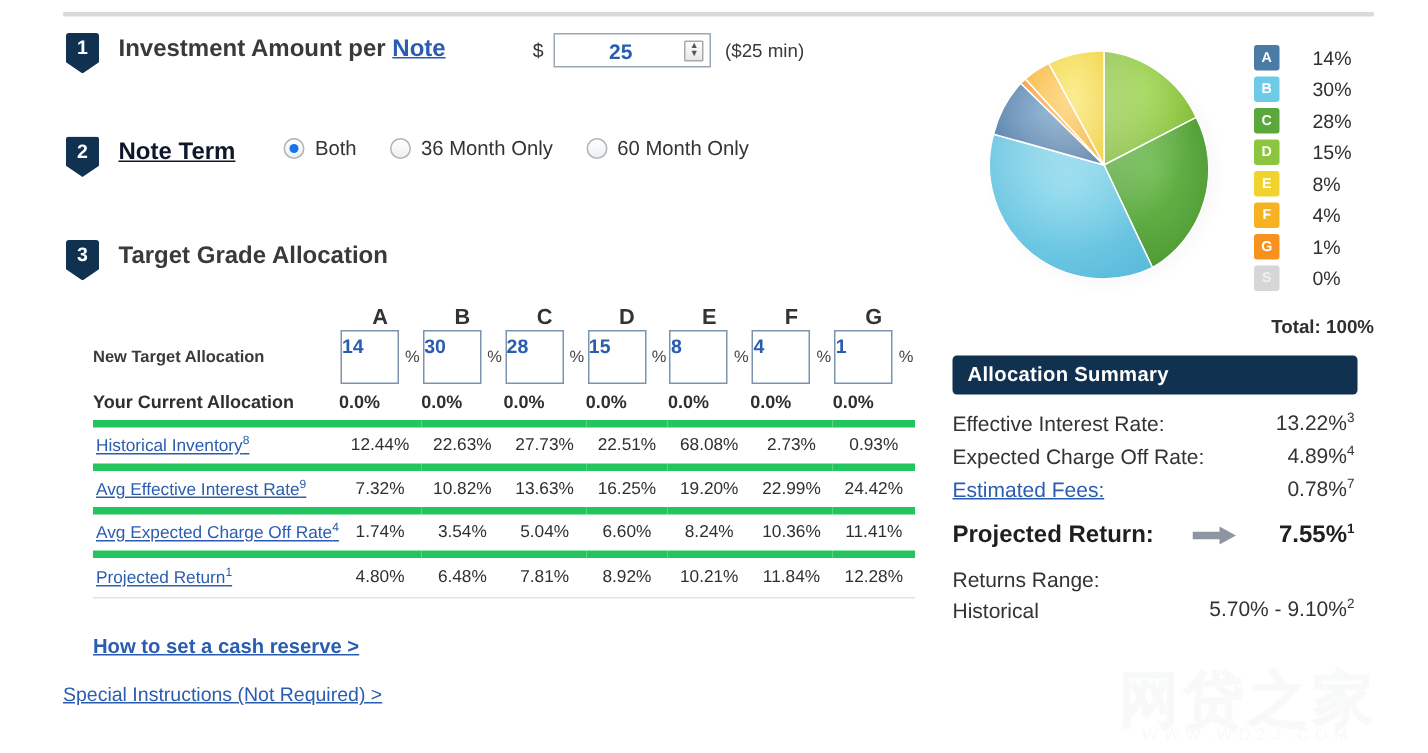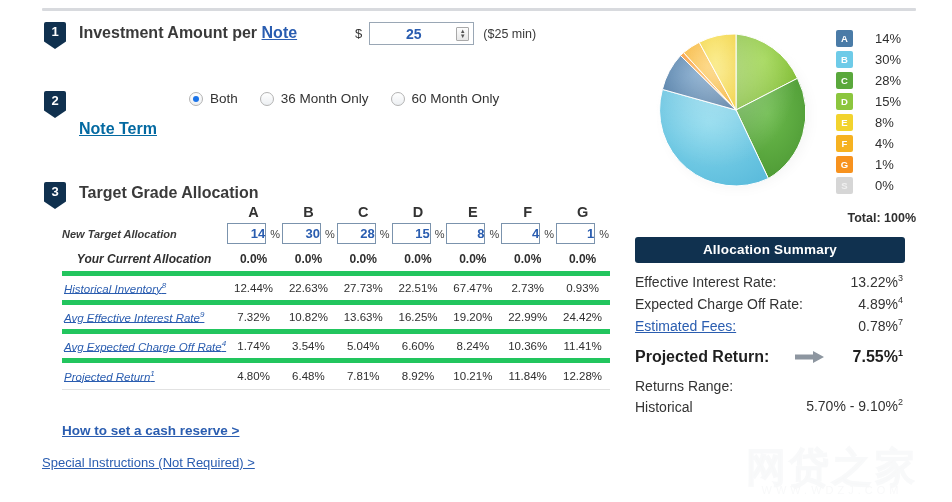--- a/index.html
+++ b/index.html
@@ -54,22 +54,22 @@
     margin-left: 13px;
     line-height: 22px;
     white-space: nowrap;
   }
   .step-title .lnk {
     color: #2a5db0;
     text-decoration: underline;
   }
   .link-title {
     font-size: 16px; font-weight: bold;
-    color: #0369a1; text-decoration: underline;
-    margin-left: 13px; line-height: 22px; margin-top: 27px;
+    color: #0f172a; text-decoration: underline;
+    margin-left: 13px; line-height: 22px;
   }
 
   
   .amt-wrap {
     display: flex; align-items: center;
     margin-left: 58px;
     line-height: 22px;
   }
   .dollar { font-size: 13px; color: #333; margin-right: 7px; }
   .amt-box {
@@ -122,42 +122,42 @@
     font-size: 11.5px;
   }
   .alloc-table td, .alloc-table th { padding: 0; }
   .grade-head th {
     font-size: 14.5px; font-weight: bold; color: #333;
     text-align: center; height: 22px; vertical-align: bottom;
   }
   .grade-head th.lbl { width: 158px; }
   .row-label {
     font-size: 11px; font-weight: bold; color: #3a3a3a;
-    text-align: left; white-space: nowrap; font-style: italic;
+    text-align: left; white-space: nowrap;
   }
   .row-label.linkish {
     font-weight: normal;
     color: #2a5db0;
     text-decoration: underline;
   }
   .row-label sup { font-size: 8px; }
 
   .inp-row td { height: 27px; }
   .inp-cell { text-align: center; }
   .inp-inner { display: flex; align-items: center; justify-content: center; }
   .num-box {
-    width: 39px; height: 21px;
+    width: 39px; height: 36px;
     border: 1px solid #7b93ad;
     background: #fff;
     font-size: 13px; font-weight: bold; color: #2a5db0;
-    text-align: right; line-height: 19px; padding-left: 16px;
+    text-align: left; line-height: 19px;
   }
   .pct-sign { font-size: 11px; color: #444; margin-left: 4px; }
 
-  .cur-row td { height: 26px; font-size: 12px; font-weight: bold; color: #2f2f2f; text-align: center; }
+  .cur-row td { height: 26px; font-size: 12px; font-weight: bold; color: #2f2f2f; text-align: left; }
 
   .data-row td {
     height: 29px;
     border-top: 5px solid #22c55e;
     font-size: 11.5px; color: #2f2f2f;
     text-align: center;
   }
   .data-row td.row-label { text-align: left; padding-left: 2px; }
   .data-row:last-child td { border-bottom: 1px solid #e2e2e2; }
 
@@ -228,21 +228,20 @@
   .summary {
     position: absolute; left: 635px; top: 237px;
     width: 270px;
   }
   .summary-head {
     background: #10314f;
     color: #fff; font-size: 13.5px; font-weight: bold;
     padding: 5px 10px 6px 10px;
     border-radius: 3px;
     letter-spacing: .2px;
-    text-align: center;
   }
   .summary-body { padding-top: 10px; }
   .sum-line {
     display: flex; align-items: baseline;
     height: 22px;
     justify-content: flex-end;
   }
   .sum-label { font-size: 14px; color: #333; white-space: nowrap; }
   .sum-label.lnk { color: #2a5db0; text-decoration: underline; }
   .sum-val {
@@ -406,21 +405,21 @@
         <td>0.0%</td>
         <td>0.0%</td>
       </tr>
 
       <tr class="data-row">
         <td class="row-label linkish"><span>Historical Inventory</span><sup>8</sup></td>
         <td>12.44%</td>
         <td>22.63%</td>
         <td>27.73%</td>
         <td>22.51%</td>
-        <td>67.47%</td>
+        <td>68.08%</td>
         <td>2.73%</td>
         <td>0.93%</td>
       </tr>
 
       <tr class="data-row">
         <td class="row-label linkish"><span>Avg Effective Interest Rate</span><sup>9</sup></td>
         <td>7.32%</td>
         <td>10.82%</td>
         <td>13.63%</td>
         <td>16.25%</td>

